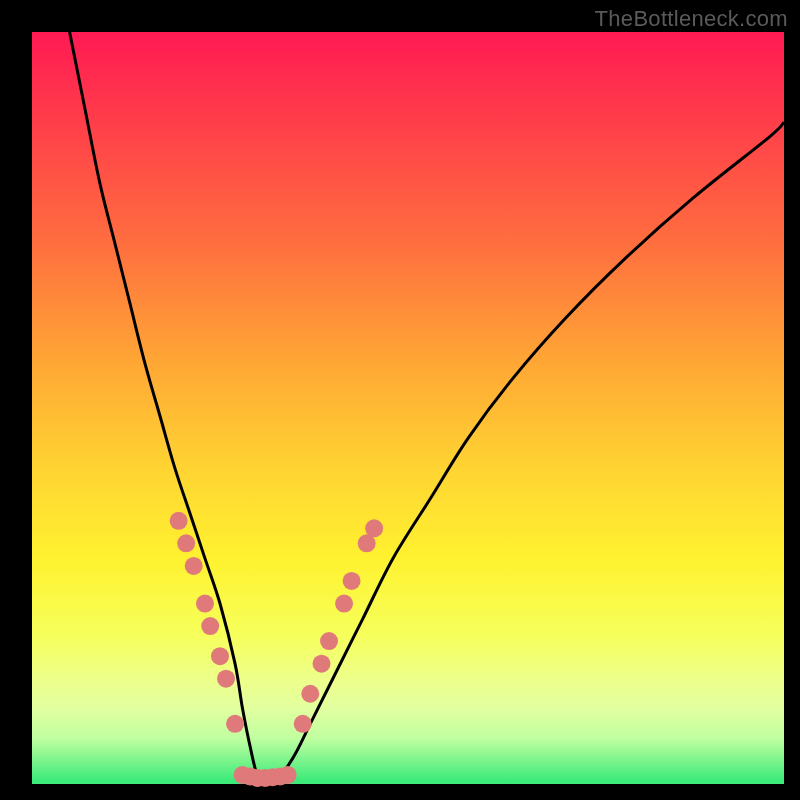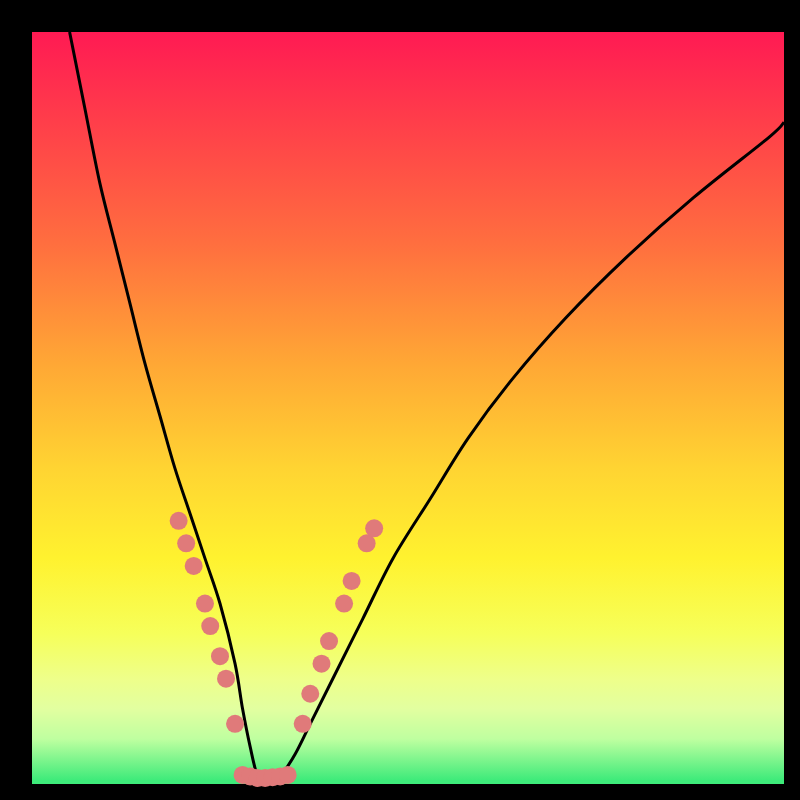--- a/index.html
+++ b/index.html
@@ -87,13 +87,14 @@
         <circle cx="278.24" cy="661.76" r="9" fill="#E07A7A" stroke="#C45E5E" stroke-width="0"></circle>
         <circle cx="289.52" cy="631.68" r="9" fill="#E07A7A" stroke="#C45E5E" stroke-width="0"></circle>
         <circle cx="297.04" cy="609.12" r="9" fill="#E07A7A" stroke="#C45E5E" stroke-width="0"></circle>
         <circle cx="312.08" cy="571.52" r="9" fill="#E07A7A" stroke="#C45E5E" stroke-width="0"></circle>
         <circle cx="319.59999999999997" cy="548.96" r="9" fill="#E07A7A" stroke="#C45E5E" stroke-width="0"></circle>
         <circle cx="334.64" cy="511.36" r="9" fill="#E07A7A" stroke="#C45E5E" stroke-width="0"></circle>
         <circle cx="342.16" cy="496.32" r="9" fill="#E07A7A" stroke="#C45E5E" stroke-width="0"></circle>
       </g>
   </svg>
 
+  <div class="watermark">TheBottleneck.com</div>
 </div>
 
 </body></html>

